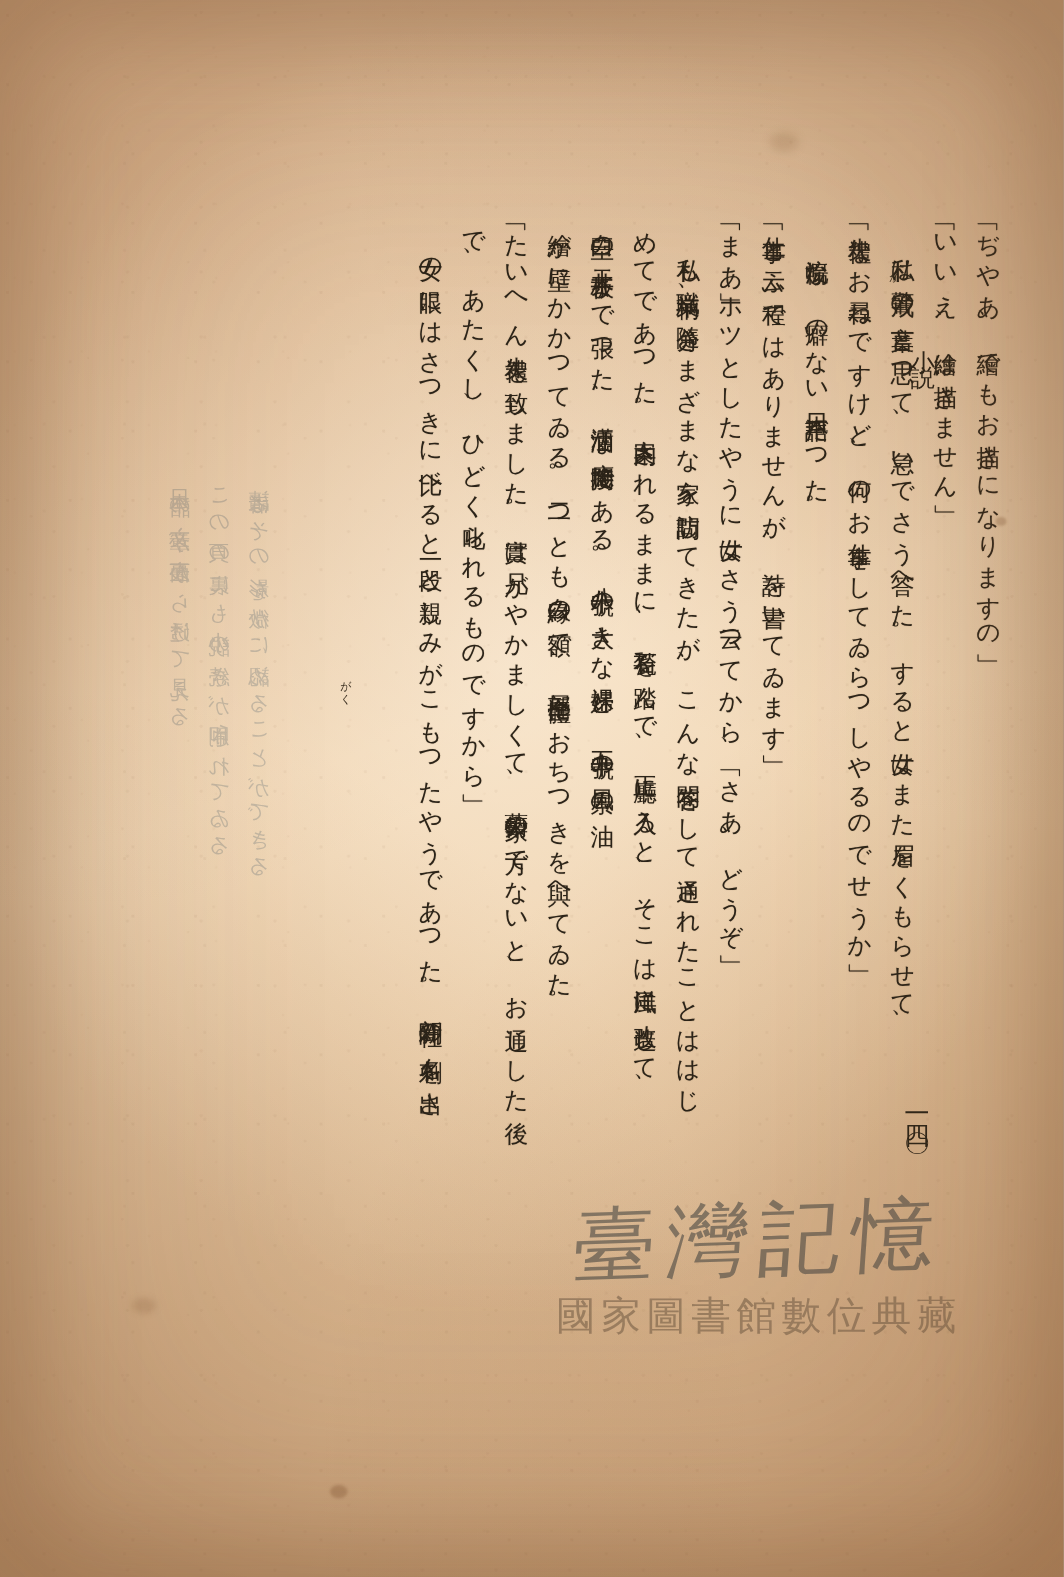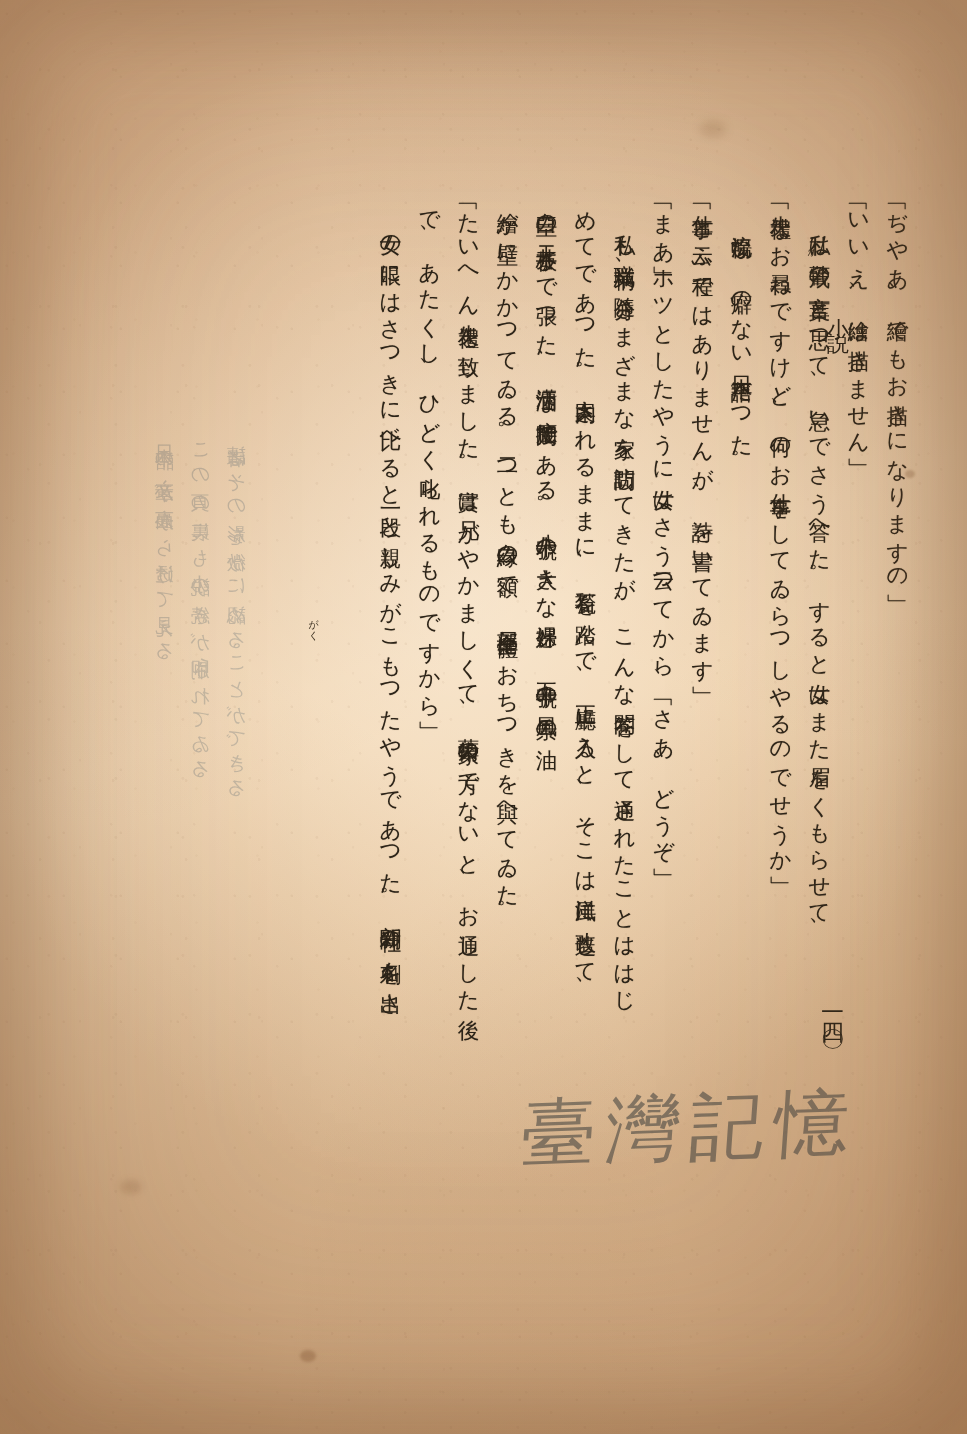--- a/index.html
+++ b/index.html
@@ -211,20 +211,21 @@
     <div class="col">「たいへん失禮を致しました。實は兄がやかましくて、藝術家の方でないと、お通しした後</div>
     <div class="col">で、あたくし、ひどく叱られるものですから」</div>
     <div class="col indent">女の眼にはさつきに比べると一段と親しみがこもつたやうであつた。新聞社の名刺を出さ</div>
   </div>
 
   <div class="ruby-mark" style="top:240px; right:148px;">か</div>
   <div class="ruby-mark" style="top:612px; left:306px;">がく</div>
 
   <div id="watermark">
     <div id="wm-cjk">臺灣記憶</div>
+    <div id="wm-sub">國家圖書館數位典藏</div>
   </div>
 
   <div class="stain" style="left:300px; top:1350px; width:16px; height:12px; background:rgba(120,76,44,0.32); filter:blur(1.5px);"></div>
   <div class="stain" style="left:905px; top:470px; width:10px; height:8px; background:rgba(120,76,44,0.28); filter:blur(1.2px);"></div>
   <div class="stain" style="left:120px; top:1180px; width:22px; height:14px; background:rgba(130,86,52,0.20); filter:blur(3px);"></div>
   <div class="stain" style="left:700px; top:120px; width:26px; height:18px; background:rgba(130,86,52,0.18); filter:blur(4px);"></div>
 
   <div id="paper-vignette"></div>
 </div>
 

